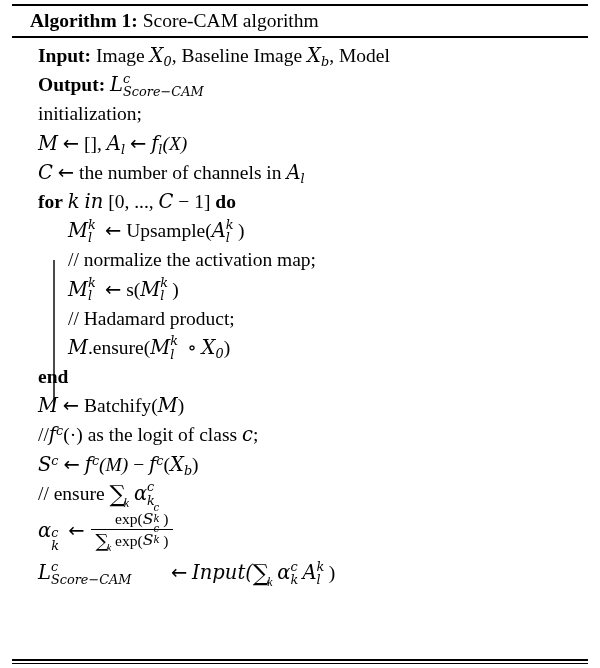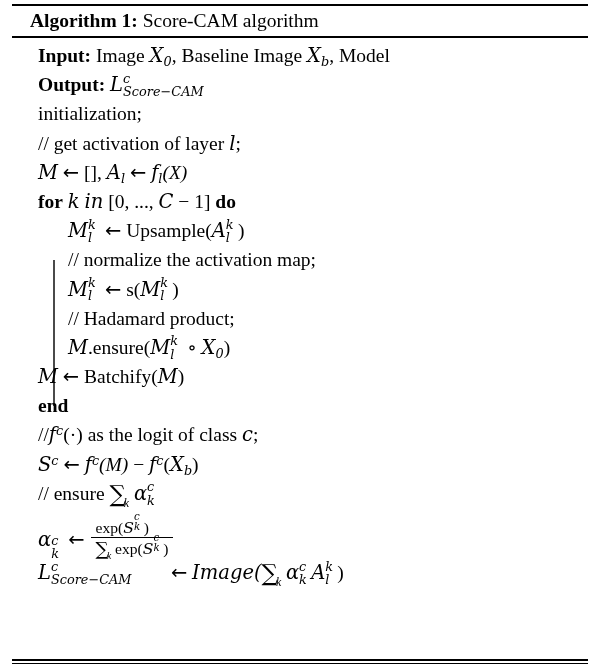--- a/index.html
+++ b/index.html
@@ -118,24 +118,24 @@
     font-size: 0.6em;
     font-style: italic;
     vertical-align: -0.62em;
     margin-left: -0.18em;
   }
 
   
   .frac {
     display: inline-block;
     vertical-align: -0.52em;
-    text-align: left;
+    text-align: right;
     font-size: 0.80em;
     line-height: 1.12;
-    margin: 9px 0.12em;
+    margin: 0 0.12em;
   }
   .frac .num { display: block; padding: 0 0.28em; }
   .frac .den { display: block; padding: 0 0.28em; border-top: 1.3px solid #000; }
 
   
   .loopbar {
     position: absolute;
     left: 53px;
     width: 1.9px;
     background: #4a4a4a;
@@ -163,32 +163,33 @@
 
 
     <div class="line">
       <span class="kw">Output:</span>
       <span class="m"><span>L</span><span class="subsup"><span class="sp">c</span><span class="sb" style="white-space:nowrap">Score−CAM</span></span></span>
       <span style="display:inline-block;width:88px"></span>
     </div>
 
     <div class="line">initialization;</div>
 
-    <div class="line">
-      <span>// get activation of layer </span><span class="m">l</span><span>;</span>
-    </div>
 
     <div class="line">
       <span class="m">M</span>
       <span class="arrow">←</span>
       <span class="mr">[]</span><span>, </span><span class="m"><span>A</span><sub>l</sub></span>
       <span class="arrow">←</span>
       <span class="m"><span>f</span><sub>l</sub></span><span class="mr" style="font-style:italic">(X)</span>
     </div>
 
+    <div class="line">
+      <span class="m">C</span>
+      <span class="arrow">←</span><span> the number of channels in </span><span class="m"><span>A</span><sub>l</sub></span>
+    </div>
 
     <div class="line">
       <span class="kw">for</span>
       <span class="m">k</span>
       <span class="m">in</span>
       <span class="mr">[0, ..., </span><span class="m">C</span><span class="mr"> − 1]</span>
       <span class="kw">do</span>
     </div>
 
     <div class="loopbar" style="top:219px;height:146px;"></div>
@@ -207,27 +208,27 @@
       <span class="mr">s(</span><span class="m"><span>M</span><span class="subsup"><span class="sp">k</span><span class="sb">l</span></span></span><span class="mr">)</span>
     </div>
 
     <div class="line indent1">// Hadamard product;</div>
 
     <div class="line indent1">
       <span class="m">M</span><span class="mr">.ensure(</span><span class="m"><span>M</span><span class="subsup"><span class="sp">k</span><span class="sb">l</span></span></span><span class="mr"> ∘ </span><span class="m"><span>X</span><sub>0</sub></span><span class="mr">)</span>
     </div>
 
     <div class="line">
+      <span class="kw">end</span>
+    </div>
+
+    <div class="line">
       <span class="m">M</span>
       <span class="arrow">←</span>
       <span class="mr">Batchify(</span><span class="m">M</span><span class="mr">)</span>
-    </div>
-
-    <div class="line">
-      <span class="kw">end</span>
     </div>
 
     <div class="line">
       <span>//</span><span class="m"><span>f</span><sup>c</sup></span><span class="mr">(·)</span><span> as the logit of class </span><span class="m">c</span><span>;</span>
     </div>
 
     <div class="line">
       <span class="m"><span>S</span><sup>c</sup></span>
       <span class="arrow">←</span>
       <span class="m"><span>f</span><sup>c</sup></span><span class="mr" style="font-style:italic">(M)</span><span class="mr"> − </span><span class="m"><span>f</span><sup>c</sup></span><span class="mr">(</span><span class="m"><span>X</span><sub>b</sub></span><span class="mr">)</span>
@@ -242,21 +243,21 @@
       <span class="arrow">←</span>
       <span class="frac">
         <span class="num"><span class="mr">exp(</span><span class="m"><span>S</span><span class="subsup"><span class="sp">c</span><span class="sb">k</span></span></span><span class="mr">)</span></span>
         <span class="den"><span class="bigop">∑</span><span class="opsub">k</span><span class="mr"> exp(</span><span class="m"><span>S</span><span class="subsup"><span class="sp">c</span><span class="sb">k</span></span></span><span class="mr">)</span></span>
       </span>
     </div>
 
     <div class="line" style="margin-top:4px;">
       <span class="m"><span>L</span><span class="subsup" style="width:5.9em"><span class="sp">c</span><span class="sb" style="white-space:nowrap">Score−CAM</span></span></span>
       <span class="arrow">←</span>
-      <span class="m">Image(</span><span class="bigop">∑</span><span class="opsub">k</span> <span class="m"><span>α</span><span class="subsup"><span class="sp">c</span><span class="sb">k</span></span></span><span class="m"><span>A</span><span class="subsup"><span class="sp">k</span><span class="sb">l</span></span></span><span class="mr">)</span>
+      <span class="m">Input(</span><span class="bigop">∑</span><span class="opsub">k</span> <span class="m"><span>α</span><span class="subsup"><span class="sp">c</span><span class="sb">k</span></span></span><span class="m"><span>A</span><span class="subsup"><span class="sp">k</span><span class="sb">l</span></span></span><span class="mr">)</span>
     </div>
 
   </div>
 
   <div class="rule rule-bottom-a"></div>
   <div class="rule rule-bottom-b"></div>
 
 </div>
 
 </body></html>

